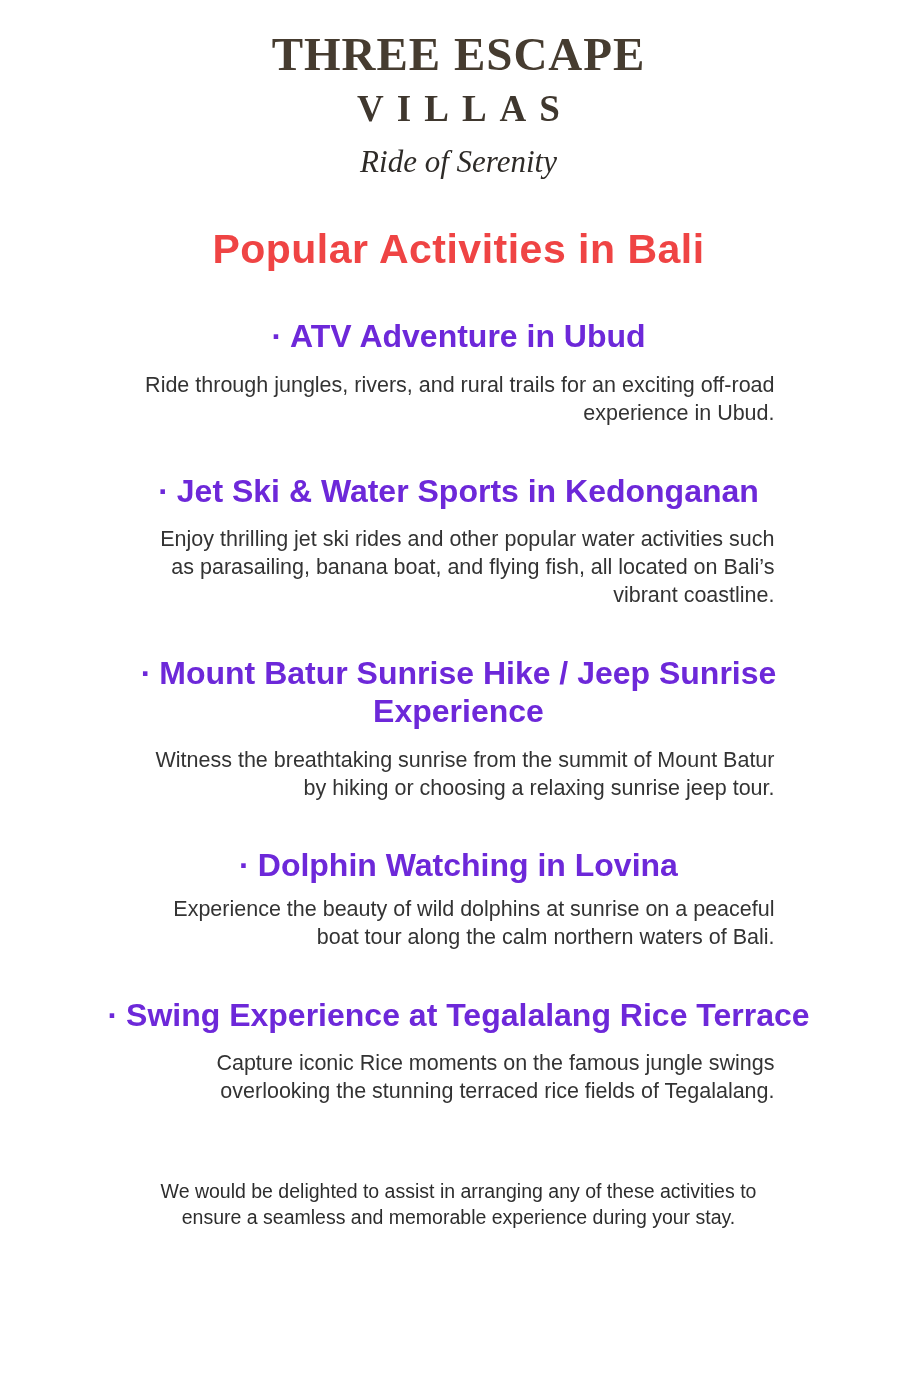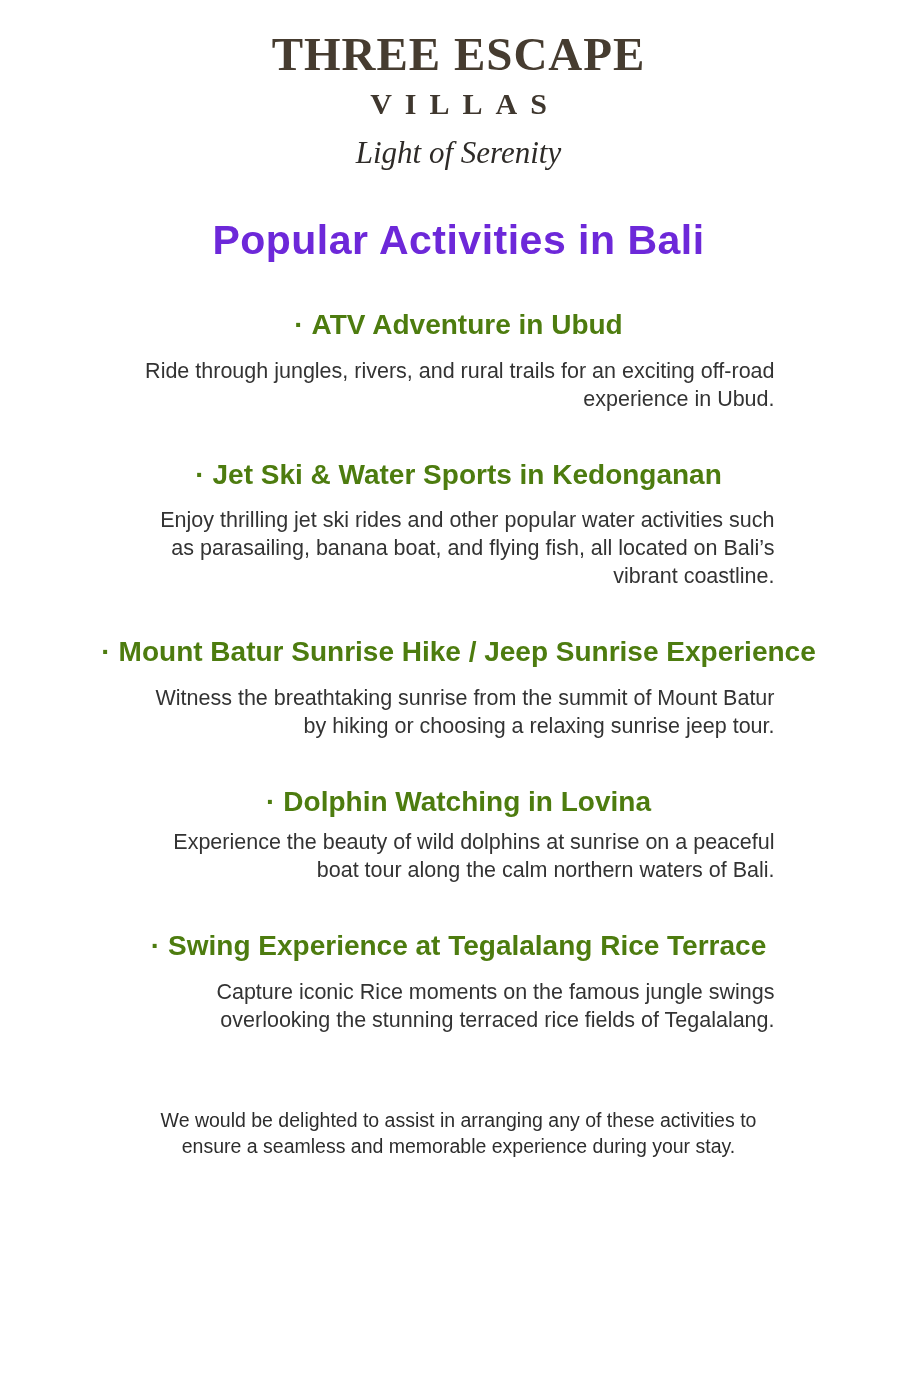--- a/index.html
+++ b/index.html
@@ -27,52 +27,52 @@
     font-family: "Liberation Serif", serif;
     font-weight: 700;
     font-size: 47px;
     letter-spacing: 1px;
     line-height: 1.05;
     color: #463c30;
   }
   .brand-sub {
     font-family: "Liberation Serif", serif;
     font-weight: 700;
-    font-size: 30px;
+    font-size: 37px;
     letter-spacing: 13px;
     text-indent: 13px;
     margin-top: 8px;
     color: #3f372e;
   }
   .brand-tagline {
     font-family: "Liberation Serif", serif;
     font-style: italic;
     font-size: 31px;
     margin-top: 14px;
     color: #2e2b28;
   }
   
   .page-title {
     margin-top: 46px;
     font-size: 41px;
     font-weight: 700;
-    color: #6d28d9;
+    color: #ef4444;
     letter-spacing: 0.5px;
   }
   
   .activities {
     margin-top: 18px;
   }
   .activity {
     margin-top: 44px;
   }
   .activity-title {
-    font-size: 28px;
+    font-size: 32px;
     font-weight: 700;
-    color: #4d7c0f;
+    color: #6d28d9;
     line-height: 1.2;
   }
   .activity-title .bullet {
     font-weight: 700;
     margin-right: 8px;
   }
   .activity-desc {
     margin: 16px auto 0 auto;
     max-width: 632px;
     font-size: 21.5px;
@@ -97,21 +97,21 @@
   }
 </style>
 </head>
 <body>
 
 <div class="page">
 
   <div class="brand">
     <div class="brand-title">THREE ESCAPE</div>
     <div class="brand-sub">VILLAS</div>
-    <div class="brand-tagline">Light of Serenity</div>
+    <div class="brand-tagline">Ride of Serenity</div>
   </div>
 
   <h1 class="page-title" style="margin-bottom:0;">Popular Activities in Bali</h1>
 
   <div class="activities">
     <section class="activity">
       <div class="activity-title">
         <span class="bullet">·</span><span>ATV Adventure in Ubud</span>
       </div>
       <p class="activity-desc" style="margin-bottom:0;">Ride through jungles, rivers, and rural trails for an exciting off-road experience in Ubud.</p>

